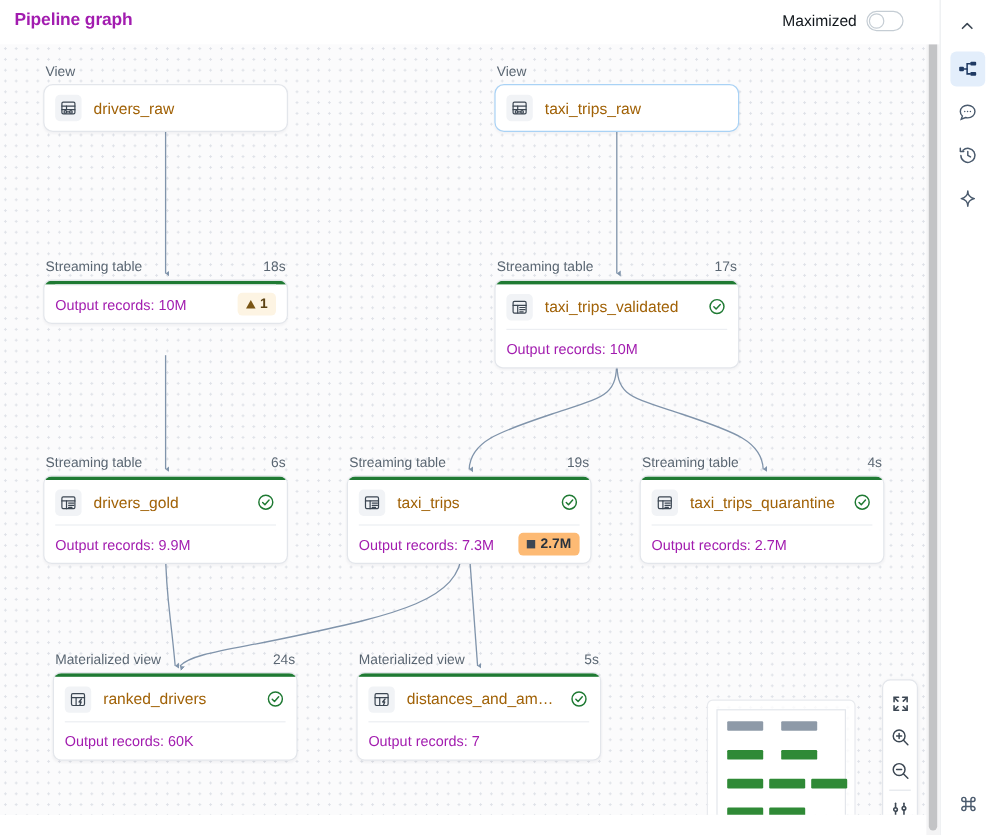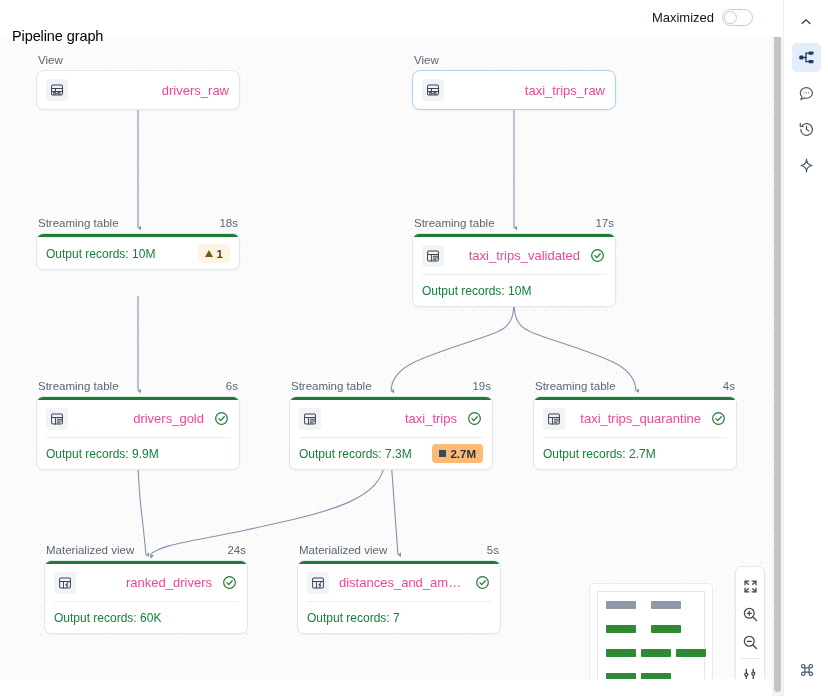--- a/index.html
+++ b/index.html
@@ -32,24 +32,23 @@
     position: absolute;
     left: 0; top: 0;
     width: 783px; height: 37px;
     background: #ffffff;
     z-index: 30;
   }
   #page-title {
     position: absolute;
     left: 12px; top: 9px;
     font-size: 14.5px;
-    font-weight: normal;
-    color: #000000;
+    font-weight: bold;
+    color: #a21caf;
     letter-spacing: -0.1px;
-    margin-top: 19px;
   }
   #maximized-wrap {
     position: absolute;
     right: 30px; top: 9px;
     display: flex; align-items: center; gap: 8px;
   }
   #maximized-label {
     font-size: 13px;
     color: #11171c;
   }
@@ -100,38 +99,37 @@
   }
   .node-icon {
     width: 22px; height: 22px;
     border-radius: 4px;
     background: #f1f3f6;
     display: flex; align-items: center; justify-content: center;
     flex: 0 0 auto;
   }
   .node-name {
     font-size: 13px;
-    color: #ec4899;
+    color: #a16207;
     white-space: nowrap;
     overflow: hidden;
     text-overflow: ellipsis;
     flex: 1 1 auto;
-    text-align: right;
   }
   .status-ok { flex: 0 0 auto; display:flex; }
 
   .node-divider { height: 1px; background: #eceef2; margin: 0 9px; }
 
   .node-foot {
     display: flex; align-items: center; justify-content: space-between;
     height: 31px;
     padding: 0 9px;
     gap: 8px;
   }
-  .foot-text { font-size: 12px; color: #15803d; white-space: nowrap; }
+  .foot-text { font-size: 12px; color: #a21caf; white-space: nowrap; }
 
   .badge {
     display: inline-flex; align-items: center; gap: 4px;
     height: 19px;
     padding: 0 7px;
     border-radius: 4px;
     font-size: 11.5px;
     font-weight: bold;
     white-space: nowrap;
   }

